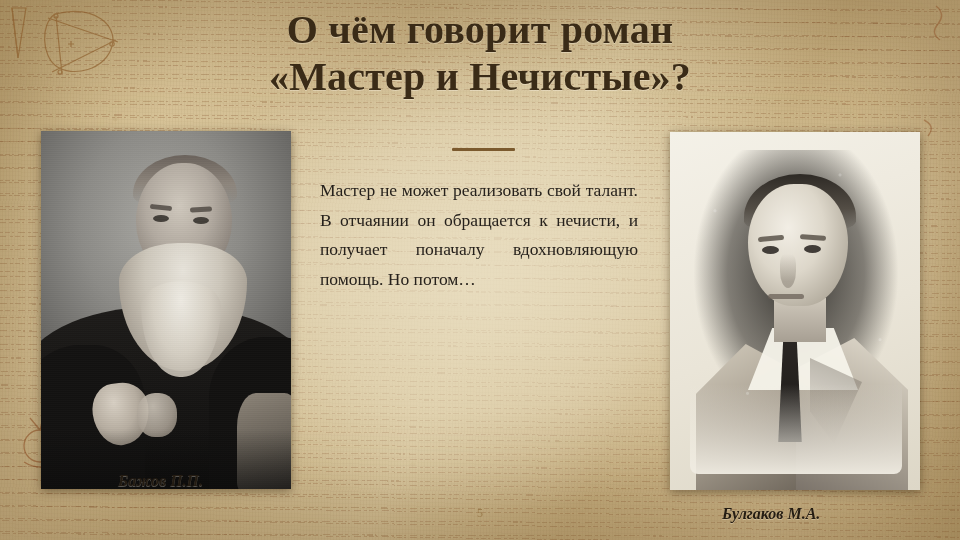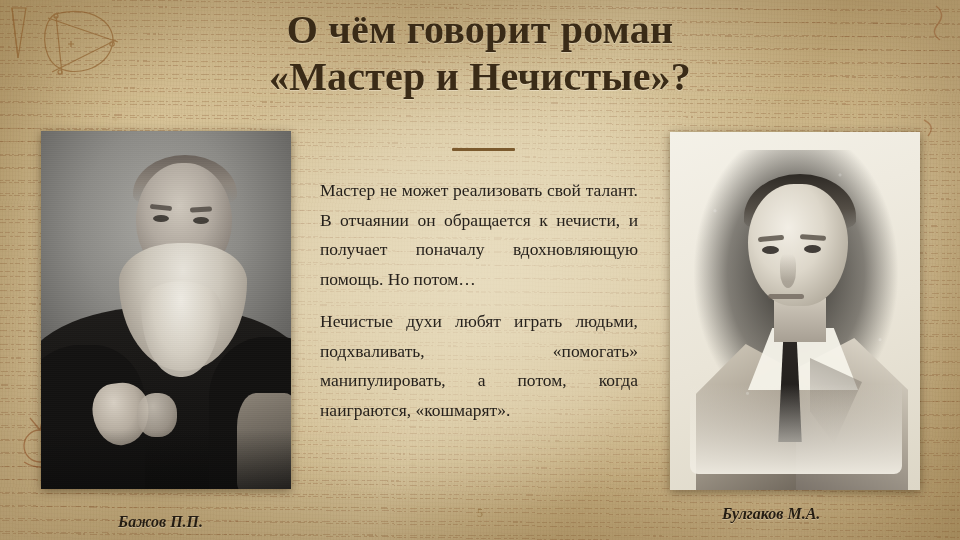--- a/index.html
+++ b/index.html
@@ -326,21 +326,21 @@
   
   .caption {
     position: absolute;
     color: #241c12;
     font-size: 16px;
     font-weight: bold;
     font-style: italic;
     white-space: nowrap;
     text-shadow: 0 1px 0 rgba(255,250,235,0.3);
   }
-  .caption-left  { left: 118px; top: 513px; }
+  .caption-left  { left: 118px; top: 472px; }
   .caption-right { left: 722px; top: 505px; }
 
   .slide-number {
     position: absolute;
     left: 0; right: 0;
     top: 506px;
     text-align: center;
     font-size: 12px;
     color: #9a7c4c;
     font-family: "Liberation Serif", serif;
@@ -431,21 +431,20 @@
     <div class="pr-eye l"></div>
     <div class="pr-eye r"></div>
     <div class="pr-nose"></div>
     <div class="pr-mouth"></div>
     <div class="pr-fade"></div>
     <div class="pr-speck"></div>
   </div>
 
   <div class="body-text">
     <p>Мастер не может реализовать свой талант. В отчаянии он обращается к нечисти, и получает поначалу вдохновляющую помощь. Но потом…</p>
-    <p>Нечистые духи любят играть людьми, подхваливать, «помогать» манипулировать, а потом, когда наиграются, «кошмарят».</p>
   </div>
 
   <div class="caption caption-left">Бажов П.П.</div>
   <div class="caption caption-right">Булгаков М.А.</div>
 
   <div class="slide-number">5</div>
 
 </div>
 
 </body></html>

